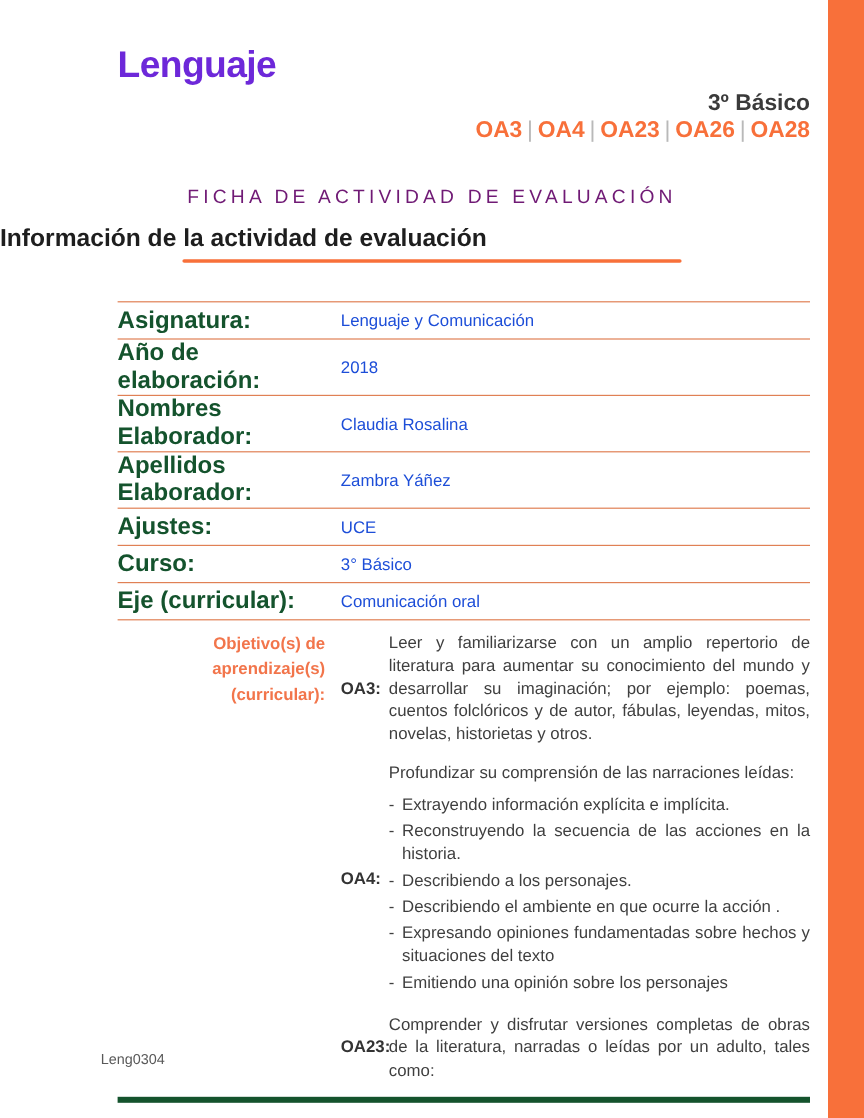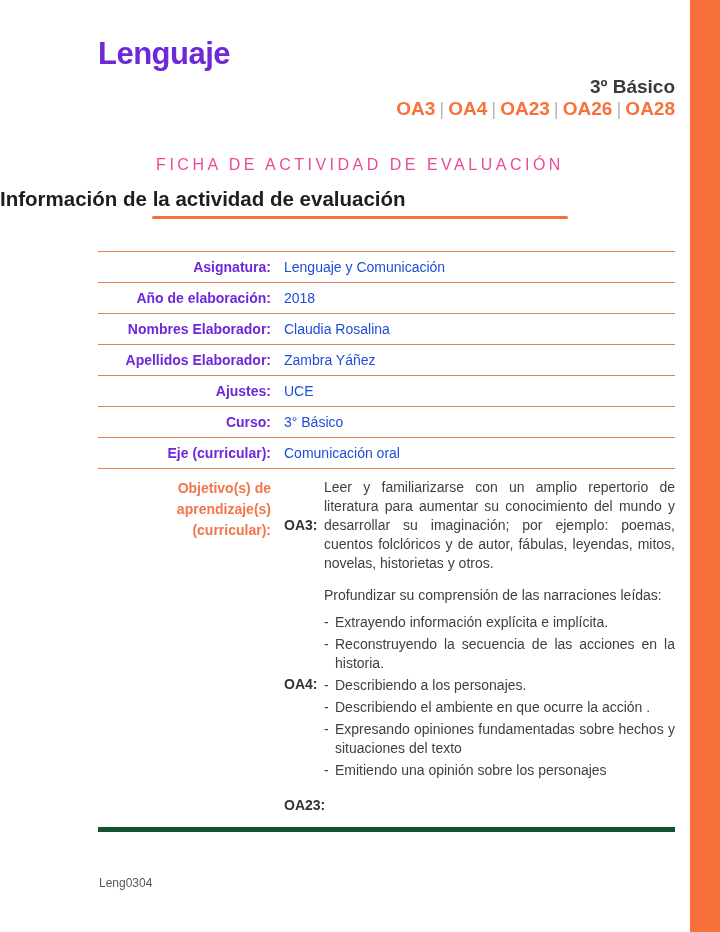--- a/index.html
+++ b/index.html
@@ -23,39 +23,39 @@
   }
   .header-row {
     display: flex; justify-content: space-between;
     align-items: flex-end; margin-top: 7px; flex-direction: column;
   }
   .grade { font-size: 19px; font-weight: bold; color: #3a3a3a; }
   .oa-codes { font-size: 19px; font-weight: bold; color: #F8703A; white-space: nowrap; }
   .oa-sep { color: #b9b9b9; font-weight: normal; padding: 0 4px; }
   .kicker {
     margin-top: 36px; text-align: center;
-    color: #ec4899; font-size: 16px; font-weight: 400;
+    color: #701a75; font-size: 16px; font-weight: 400;
     letter-spacing: 3.5px;
   }
   .doc-title {
     margin-top: 13px; text-align: left;
     font-size: 20.5px; font-weight: bold; color: #1e1e1e;
   }
   .title-underline {
     width: 416px; height: 3px; background: #F8703A;
     margin: 5px auto 0; border-radius: 2px;
   }
   .info-table { margin: 32px 45px 0 98px; }
   .info-row {
     display: flex; align-items: center;
     border-top: 1px solid #E08055; min-height: 31px;
   }
   .info-label {
-    width: 173px; flex-shrink: 0; text-align: right;
-    color: #6d28d9; font-weight: bold; font-size: 14px;
+    width: 173px; flex-shrink: 0; text-align: left;
+    color: #14532d; font-weight: bold; font-size: 20px;
   }
   .info-value { margin-left: 13px; color: #1d4ed8; font-size: 14px; }
   .objectives-row {
     display: flex; align-items: flex-start;
     border-top: 1px solid #E08055; border-bottom: 5px solid #14532d;
     padding: 9px 0 12px;
   }
   .obj-label {
     width: 173px; flex-shrink: 0; text-align: right;
     color: #F2754B; font-weight: bold; font-size: 14px; line-height: 1.5;
@@ -72,21 +72,21 @@
     line-height: 1.36; text-align: justify;
   }
   .oa-bullets { list-style: none; margin: 8px 0 0 0; padding: 0; }
   .oa-bullets li {
     display: flex; font-size: 14px; color: #3f3f3f;
     line-height: 1.36; margin-bottom: 3px;
   }
   .dash { width: 11px; flex-shrink: 0; }
   .bullet-text { flex: 1; text-align: justify; }
   .footer {
-    position: absolute; left: 99px; bottom: 42px;
+    position: absolute; left: 84px; bottom: 42px;
     font-size: 12px; color: #595959;
   }
 </style>
 </head>
 <body>
 
 <div class="orange-bar"></div>
 
 <div class="header">
   <div class="logo">Lenguaje</div>
@@ -170,19 +170,20 @@
             <li>
                 <span class="dash">-</span>
                 <span class="bullet-text">Emitiendo una opinión sobre los personajes</span>
               </li>
           </ul>
         </div>
       </div>
 
       <div class="oa-block">
         <span class="oa-code">OA23:</span>
+        <p class="oa-text">Comprender y disfrutar versiones completas de obras de la literatura, narradas o leídas por un adulto, tales como:</p>
       </div>
 
     </div>
   </div>
 </div>
 
 <div class="footer">Leng0304</div>
 
 </body></html>

